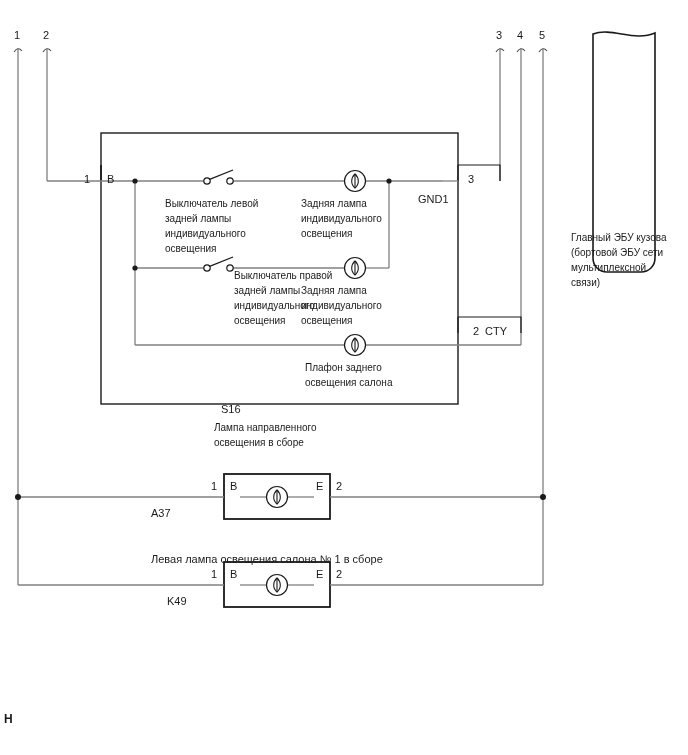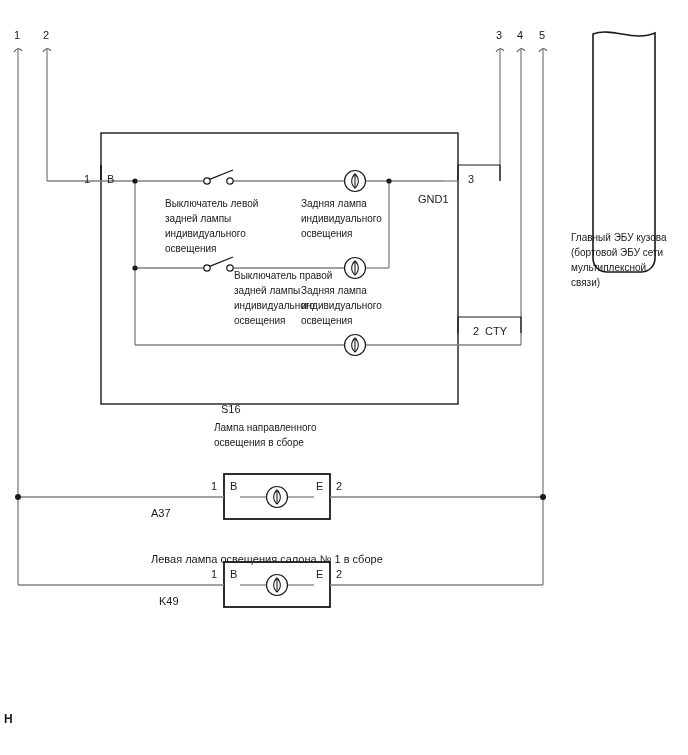--- a/index.html
+++ b/index.html
@@ -181,37 +181,39 @@
   <div class="lbl blk" style="left:193px;top:268px;width:160px;margin-left:41px;">Выключатель правой
 задней лампы
 индивидуального
 освещения</div>
   <div class="lbl blk" style="left:301px;top:196px;width:130px;">Задняя лампа
 индивидуального
 освещения</div>
   <div class="lbl blk" style="left:301px;top:283px;width:130px;">Задняя лампа
 индивидуального
 освещения</div>
+  <div class="lbl blk" style="left:305px;top:360px;width:140px;">Плафон заднего
+освещения салона</div>
 
   <div class="lbl" style="left:221px;top:402px;font-weight:normal;">S16</div>
   <div class="lbl blk" style="left:198px;top:420px;width:230px;margin-left:16px;">Лампа направленного
 освещения в сборе</div>
 
   <div class="lbl pin" style="left:211px;top:479px;">1</div>
   <div class="lbl term" style="left:230px;top:479px;">B</div>
   <div class="lbl term" style="left:316px;top:479px;">E</div>
   <div class="lbl pin" style="left:336px;top:479px;">2</div>
   <div class="lbl" style="left:151px;top:506px;">A37</div>
   <div class="lbl" style="left:151px;top:552px;">Левая лампа освещения салона № 1 в сборе</div>
 
   <div class="lbl pin" style="left:211px;top:567px;">1</div>
   <div class="lbl term" style="left:230px;top:567px;">B</div>
   <div class="lbl term" style="left:316px;top:567px;">E</div>
   <div class="lbl pin" style="left:336px;top:567px;">2</div>
-  <div class="lbl" style="left:151px;top:594px;padding-left:8px;">K49</div>
+  <div class="lbl" style="left:159px;top:594px;padding-left:8px;">K49</div>
 
   <div class="lbl blk" style="left:571px;top:230px;width:120px;">Главный ЭБУ кузова
 (бортовой ЭБУ сети
 мультиплексной
 связи)</div>
 
   <div class="lbl h" style="left:4px;top:712px;">H</div>
 
 </div>
 

